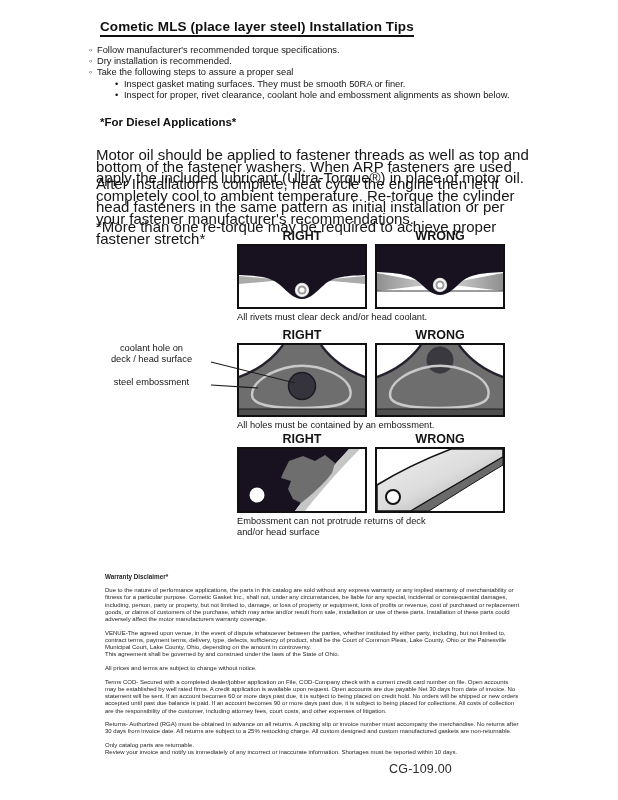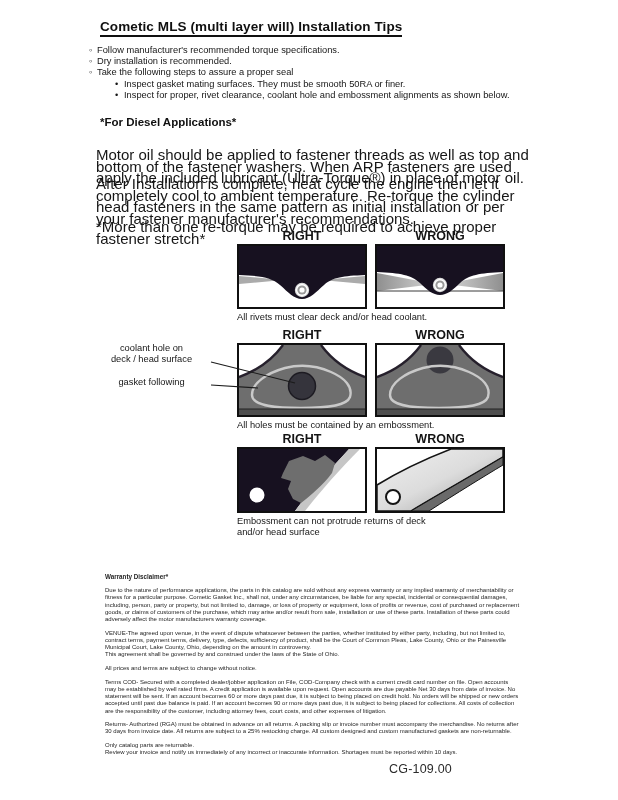--- a/index.html
+++ b/index.html
@@ -42,21 +42,21 @@
   .legal h2{font-size:6.3px;font-weight:bold;margin:0 0 7px 0;}
   .legal p{margin:0 0 6.5px 0;white-space:pre-line;}
 
   .pagecode{position:absolute;left:389px;top:762px;font-size:12.5px;color:#2b2b2b;letter-spacing:.2px;}
 </style>
 </head>
 <body>
 
 <div class="page">
 
-  <h1 class="title">Cometic MLS (multi layer will) Installation Tips</h1>
+  <h1 class="title">Cometic MLS (place layer steel) Installation Tips</h1>
 
   <div class="bullets">
     <div class="b">
       <span class="m">◦</span>
       <span>Follow manufacturer's recommended torque specifications.</span>
     </div>
     <div class="b">
       <span class="m">◦</span>
       <span>Dry installation is recommended.</span>
     </div>
@@ -155,21 +155,21 @@
         </svg>
       </div>
     </div>
     <div class="cap">All holes must be contained by an embossment.</div>
   </div>
 
   <div class="d2label" id="lbl-hole">
     <div>coolant hole on</div>
     <div>deck / head surface</div>
   </div>
-  <div class="d2label" id="lbl-emb">gasket following</div>
+  <div class="d2label" id="lbl-emb">steel embossment</div>
   <svg id="pointers" width="215" height="60" viewBox="0 0 215 60">
     <line x1="116" y1="22" x2="200" y2="43" stroke="#1b1b1b" stroke-width="1.2"></line>
     <line x1="116" y1="45" x2="163" y2="48" stroke="#1b1b1b" stroke-width="1.2"></line>
   </svg>
 
   <div class="diag" id="diag3">
     <div class="labels">
       <span>RIGHT</span>
       <span>WRONG</span>
     </div>

